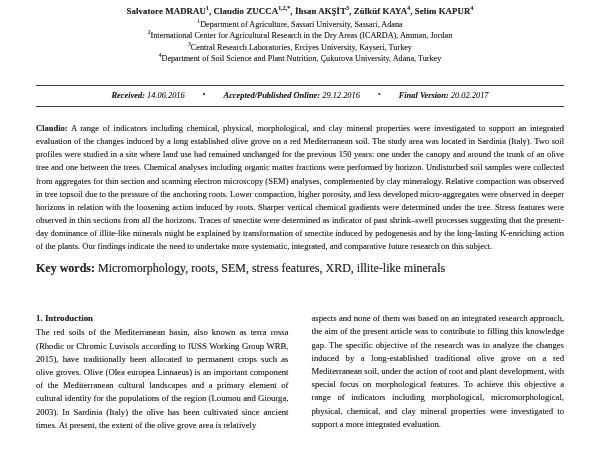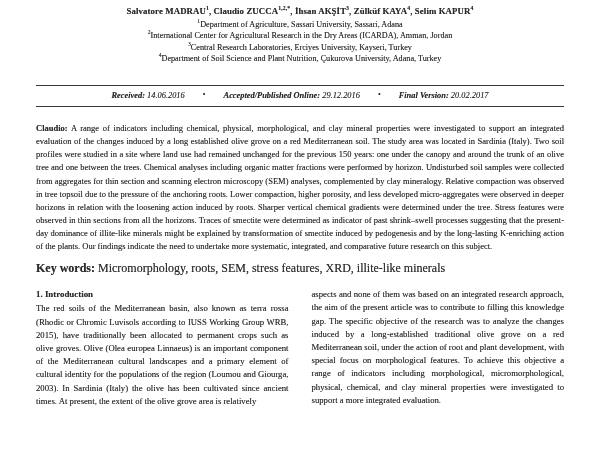--- a/index.html
+++ b/index.html
@@ -80,21 +80,21 @@
     margin-top: 9px;
     font-size: 12px;
     line-height: 12px;
     text-align: left;
   }
   .keywords-label { font-weight: bold; }
   
   .columns {
     display: flex;
     gap: 23px;
-    margin-top: 14px;
+    margin-top: 38px;
   }
   .column {
     flex: 1 1 0;
     min-width: 0;
     font-size: 8.7px;
     line-height: 13.2px;
     text-align: justify;
   }
   .section-heading {
     font-size: 8.9px;

